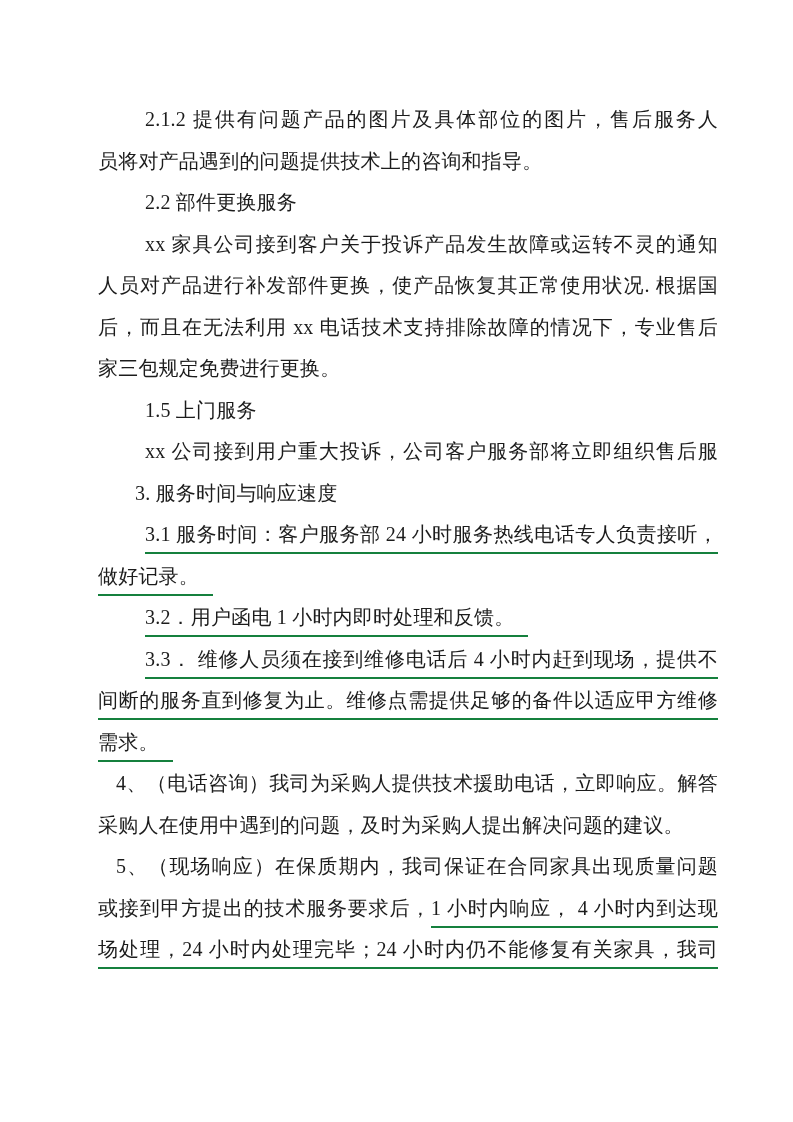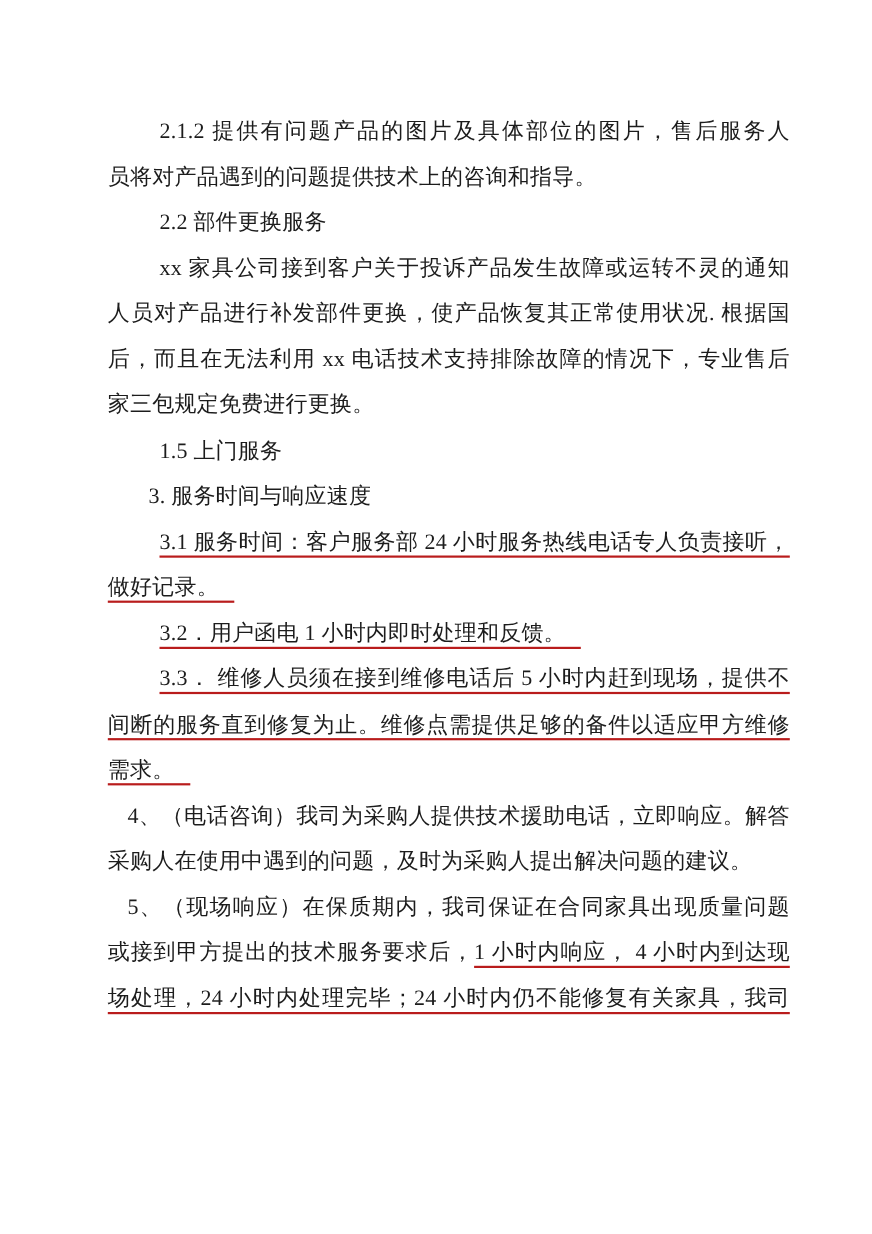--- a/index.html
+++ b/index.html
@@ -37,45 +37,46 @@
     text-align-last: justify;
   }
 
   
   .ind-p { padding-left: 47px; } 
   .ind-s { padding-left: 37px; } 
   .ind-i { padding-left: 18px; } 
 
   
   .u {
-    border-bottom: 2px solid #b91c1c;
-    padding-bottom: 1px;
+    border-bottom: 2px solid #15803d;
+    padding-bottom: 7px;
   }
   
   .ext { padding-right: 14px; }
 </style>
 </head>
 <body>
 
 <div class="page">
   <div class="content">
 
     <div class="line ind-p j"><span>2.1.2 提供有问题产品的图片及具体部位的图片，售后服务人</span></div>
     <div class="line"><span>员将对产品遇到的问题提供技术上的咨询和指导。</span></div>
     <div class="line ind-p"><span>2.2 部件更换服务</span></div>
     <div class="line ind-p j"><span>xx 家具公司接到客户关于投诉产品发生故障或运转不灵的通知</span></div>
     <div class="line j"><span>人员对产品进行补发部件更换，使产品恢复其正常使用状况. 根据国</span></div>
     <div class="line j"><span>后，而且在无法利用 xx 电话技术支持排除故障的情况下，专业售后</span></div>
     <div class="line"><span>家三包规定免费进行更换。</span></div>
     <div class="line ind-p"><span>1.5 上门服务</span></div>
+    <div class="line ind-p j"><span>xx 公司接到用户重大投诉，公司客户服务部将立即组织售后服</span></div>
     <div class="line ind-s"><span>3. 服务时间与响应速度</span></div>
     <div class="line ind-p j"><span class="u">3.1 服务时间：客户服务部 24 小时服务热线电话专人负责接听，</span></div>
     <div class="line"><span class="u ext">做好记录。</span></div>
     <div class="line ind-p"><span class="u ext">3.2．用户函电 1 小时内即时处理和反馈。</span></div>
-    <div class="line ind-p j"><span class="u">3.3． 维修人员须在接到维修电话后 5 小时内赶到现场，提供不</span></div>
+    <div class="line ind-p j"><span class="u">3.3． 维修人员须在接到维修电话后 4 小时内赶到现场，提供不</span></div>
     <div class="line j"><span class="u">间断的服务直到修复为止。维修点需提供足够的备件以适应甲方维修</span></div>
     <div class="line"><span class="u ext">需求。</span></div>
     <div class="line ind-i j"><span>4、（电话咨询）我司为采购人提供技术援助电话，立即响应。解答</span></div>
     <div class="line"><span>采购人在使用中遇到的问题，及时为采购人提出解决问题的建议。</span></div>
     <div class="line ind-i j"><span>5、（现场响应）在保质期内，我司保证在合同家具出现质量问题</span></div>
     <div class="line j"><span>或接到甲方提出的技术服务要求后，</span><span class="u">1 小时内响应， 4 小时内到达现</span></div>
     <div class="line j"><span class="u">场处理，24 小时内处理完毕；24 小时内仍不能修复有关家具，我司</span></div>
 
   </div>
 </div>

